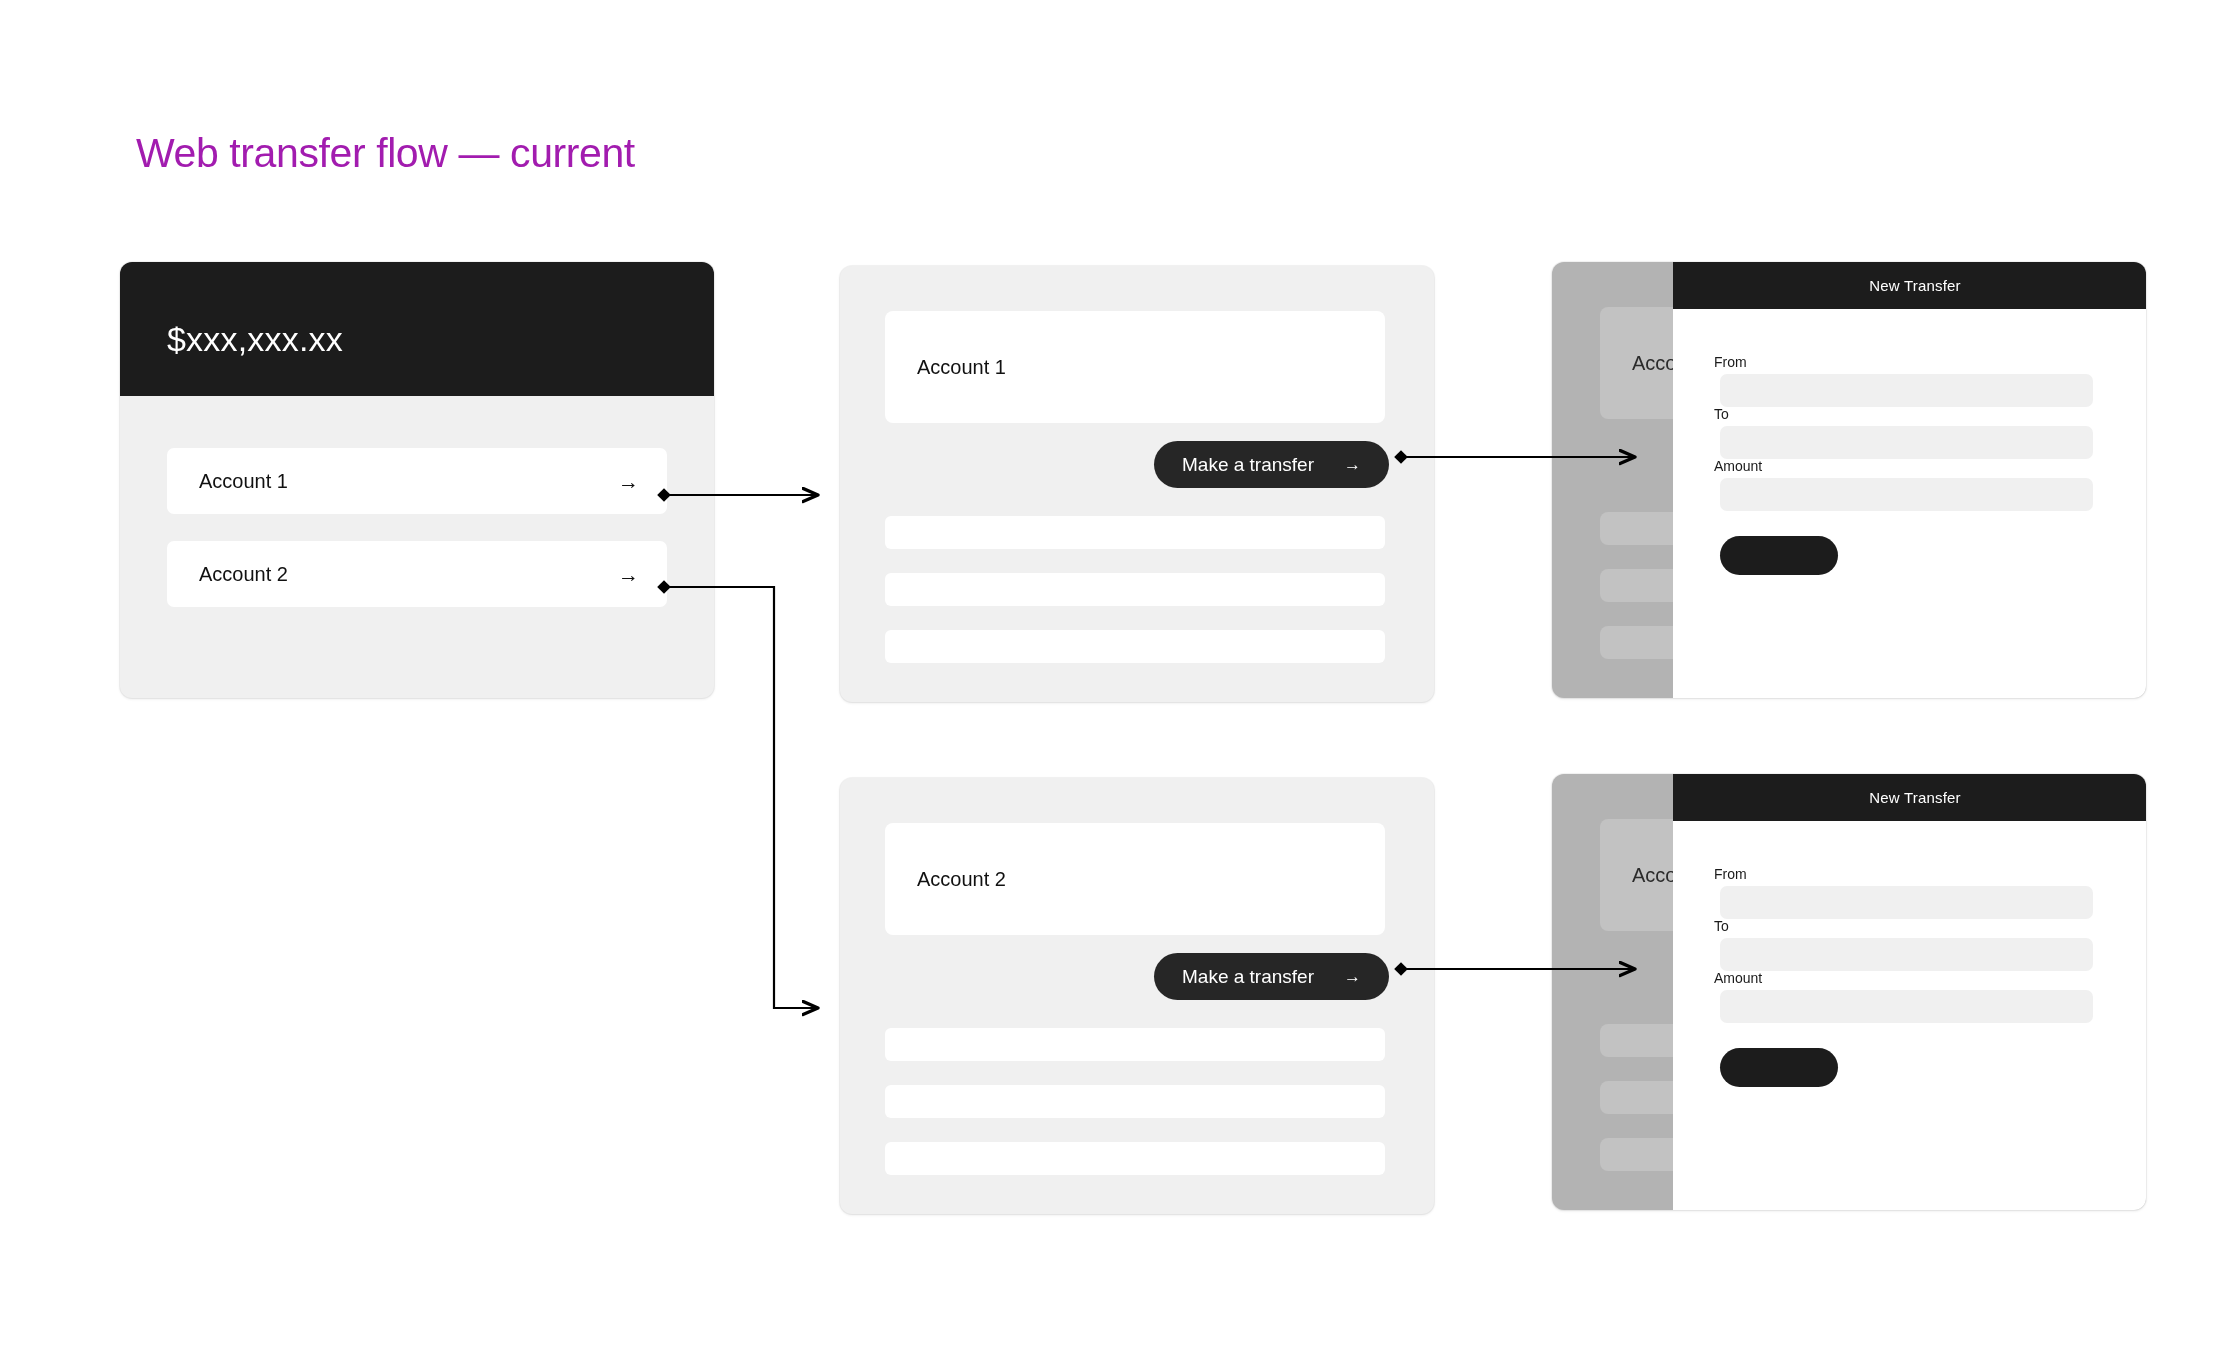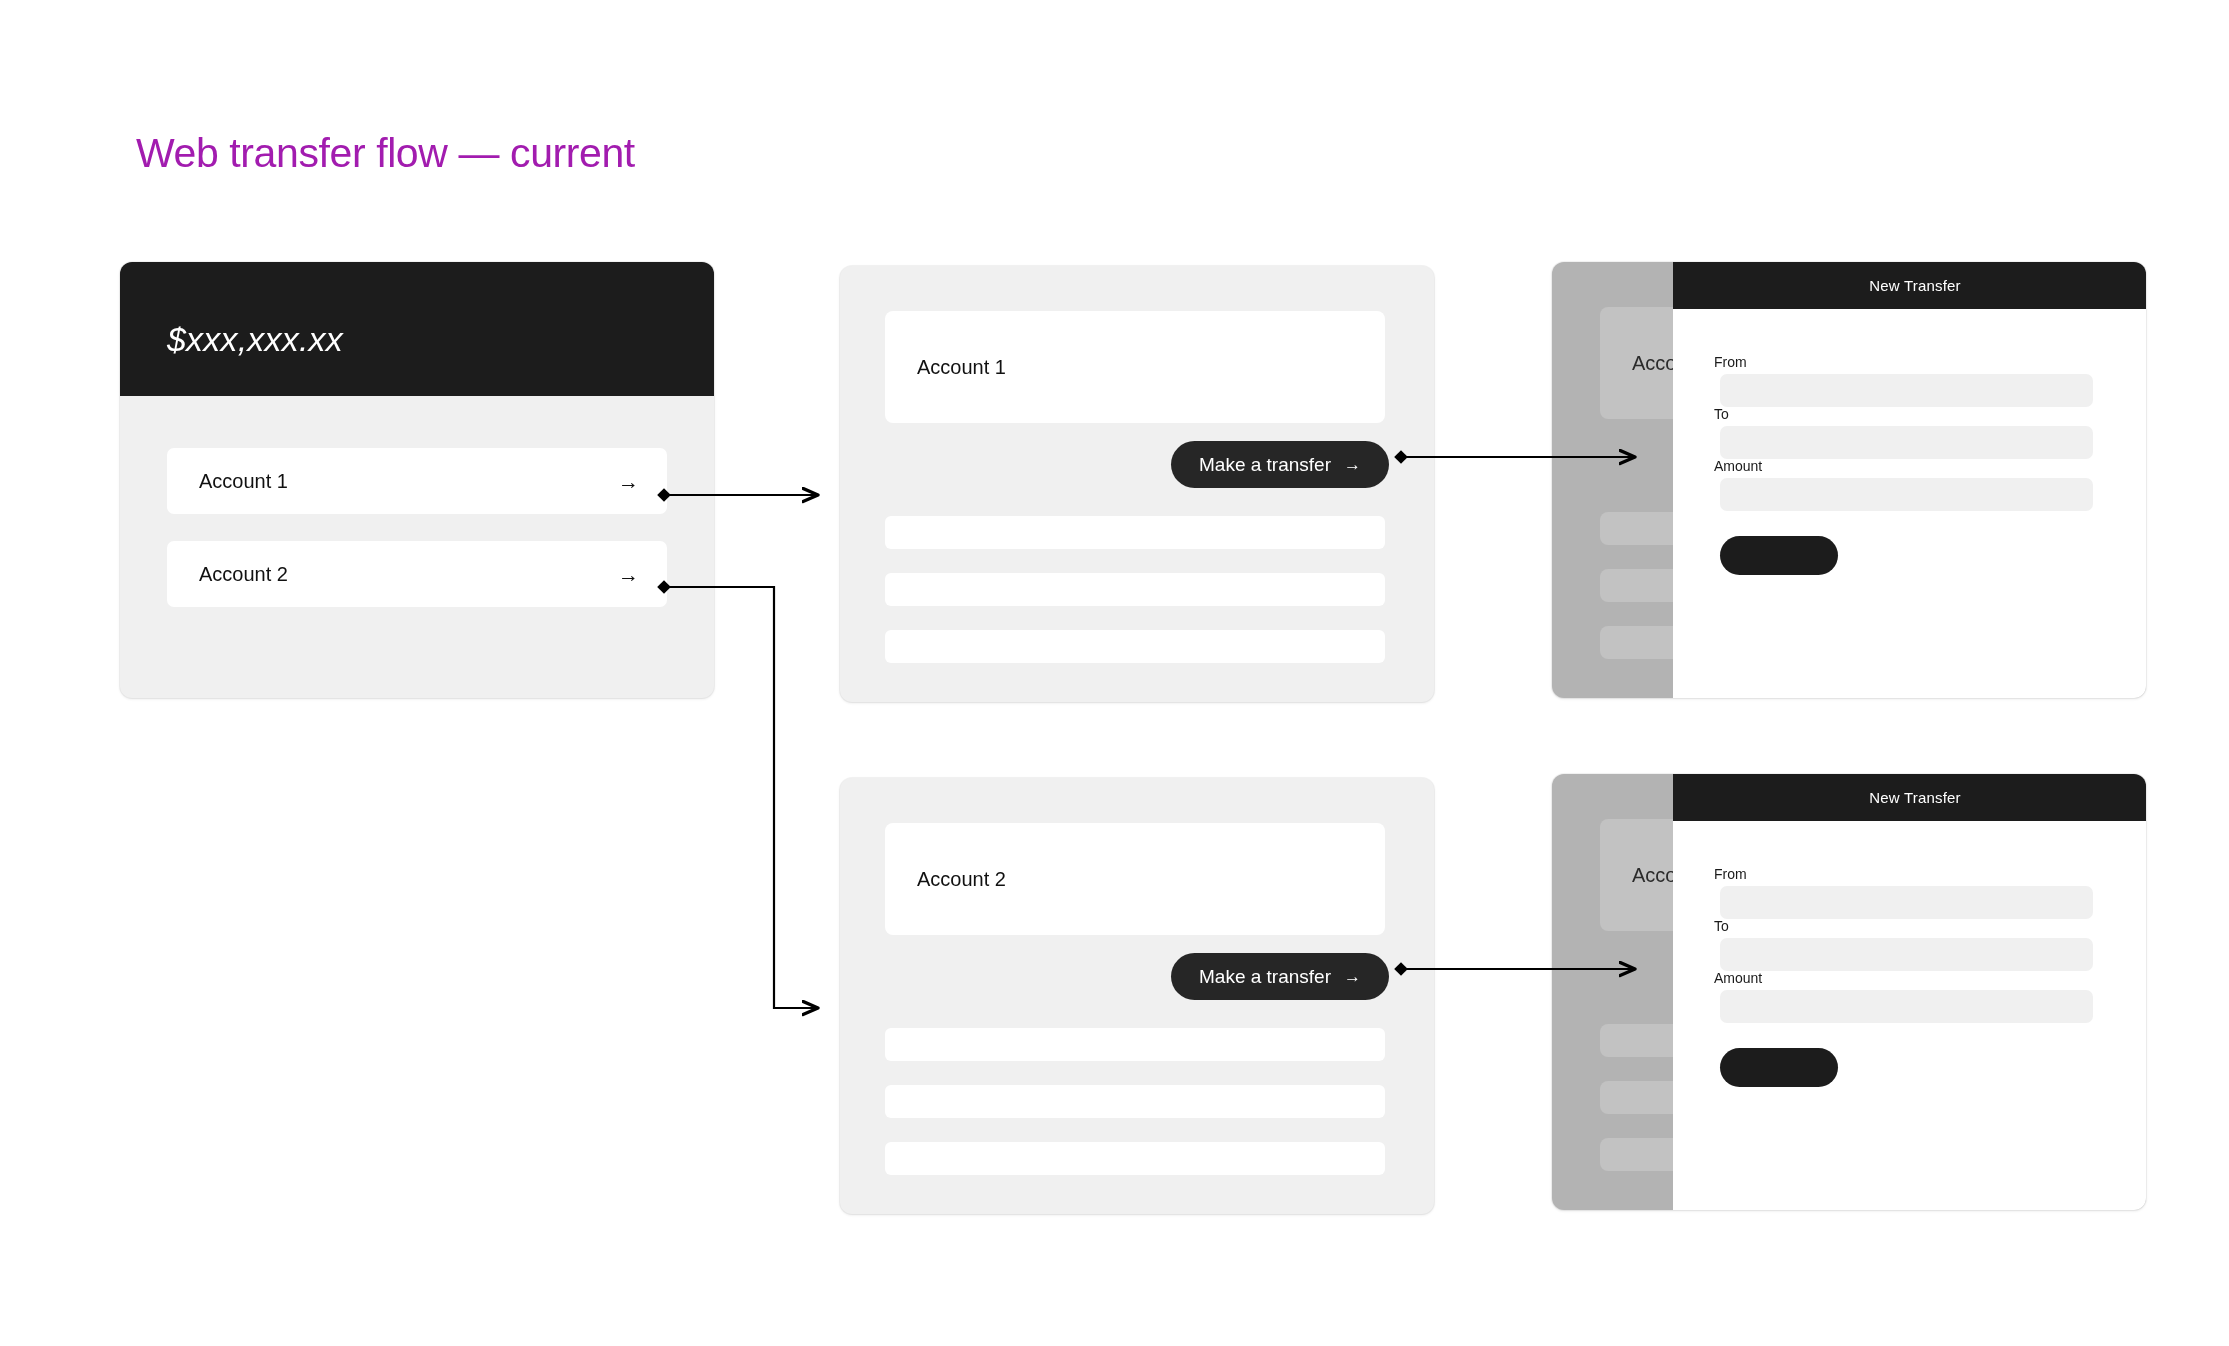--- a/index.html
+++ b/index.html
@@ -51,21 +51,20 @@
     background: #1c1c1c;
   }
   .acct-balance {
     position: absolute;
     left: 47px;
     top: 58px;
     font-size: 34px;
     color: #ffffff;
     letter-spacing: 0.2px;
     white-space: nowrap;
-    font-style: italic;
   }
 
   .acct-row {
     position: absolute;
     left: 47px;
     width: 500px;
     height: 66px;
     background: #ffffff;
     border-radius: 7px;
   }
@@ -117,21 +116,21 @@
   .transfer-btn {
     position: absolute;
     right: 45px;
     top: 175px;
     height: 47px;
     padding: 0 28px;
     background: #262626;
     border-radius: 24px;
     display: flex;
     align-items: center;
-    gap: 13px;
+    gap: 30px;
     border: none;
     cursor: pointer;
   }
   .transfer-btn-label {
     font-size: 19px;
     color: #ffffff;
     font-family: "Liberation Sans", sans-serif;
     white-space: nowrap;
   }
   .transfer-btn-arrow {

